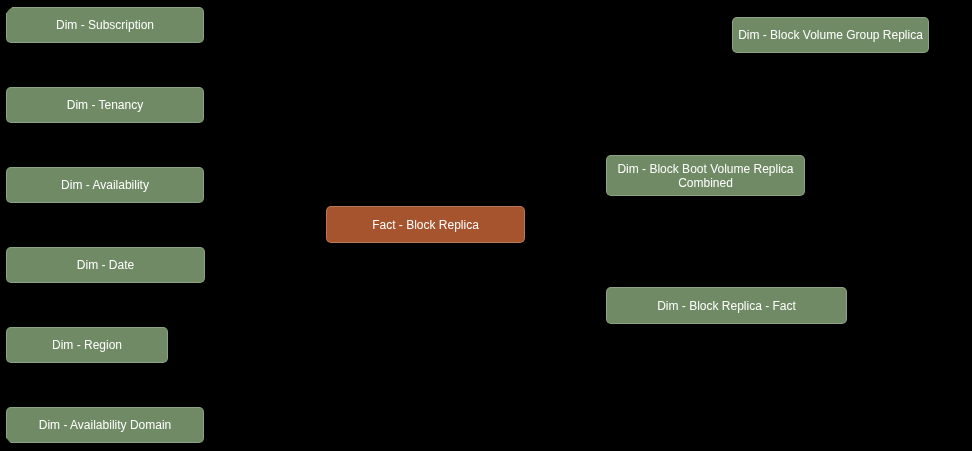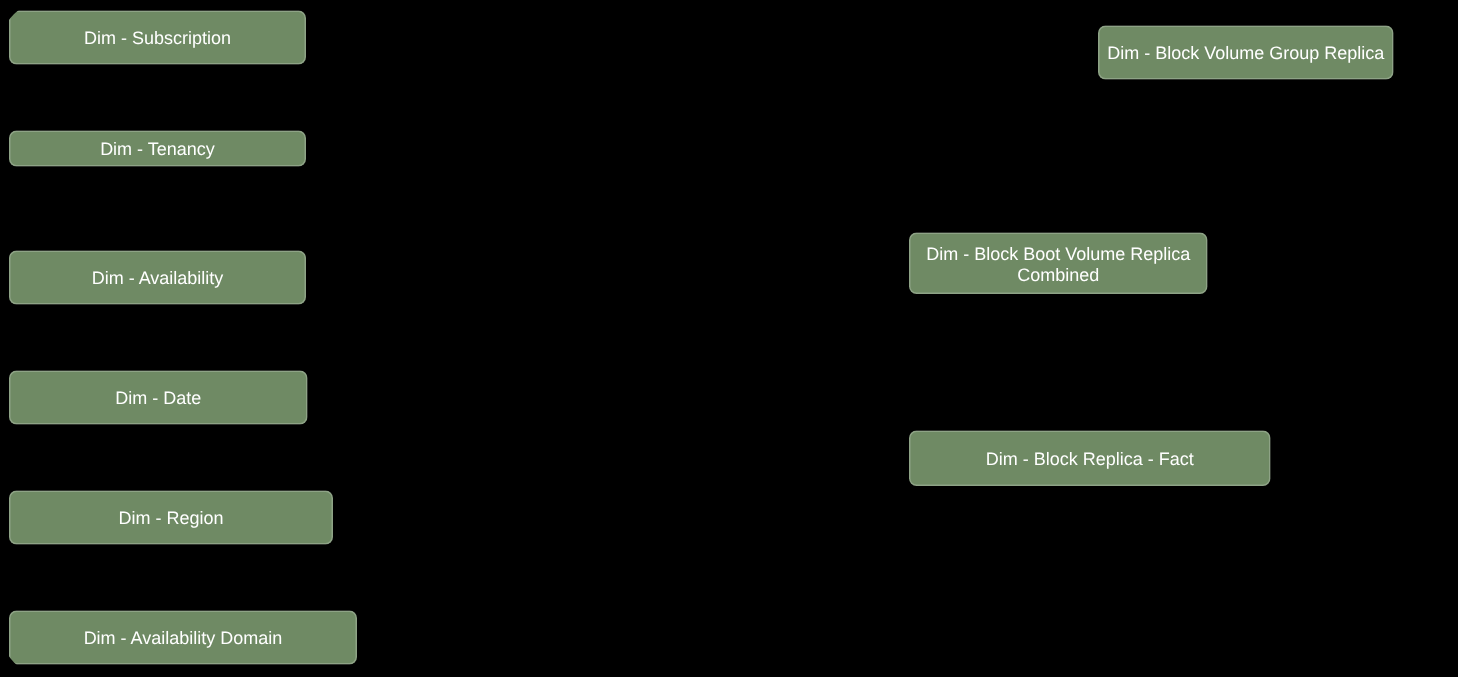--- a/index.html
+++ b/index.html
@@ -33,38 +33,39 @@
   .node.dim {
     background: #6f8a64;
     border: 1px solid rgba(255, 255, 255, 0.22);
   }
   .node.fact {
     background: #a5542e;
     border: 1px solid rgba(255, 255, 255, 0.22);
   }
   
   .n0 { left: 6px;   top: 7px;   width: 198px; height: 36px; }
-  .n1 { left: 6px;   top: 87px;  width: 198px; height: 24px; }
+  .n1 { left: 6px;   top: 87px;  width: 198px; height: 36px; }
   .n2 { left: 6px;   top: 167px; width: 198px; height: 36px; }
   .n3 { left: 6px;   top: 247px; width: 199px; height: 36px; }
-  .n4 { left: 6px;   top: 327px; width: 216px; height: 36px; }
-  .n5 { left: 6px;   top: 407px; width: 232px; height: 36px; }
+  .n4 { left: 6px;   top: 327px; width: 162px; height: 36px; }
+  .n5 { left: 6px;   top: 407px; width: 198px; height: 36px; }
   
   .n6 { left: 326px; top: 206px; width: 199px; height: 37px; }
   
   .n7 { left: 732px; top: 17px;  width: 197px; height: 36px; }
   .n8 { left: 606px; top: 135px; width: 199px; height: 41px; margin-top: 20px; }
   .n9 { left: 606px; top: 287px; width: 241px; height: 37px; }
 </style>
 </head>
 <body>
 
 <div class="canvas">
   <div class="node dim n0">Dim - Subscription</div>
   <div class="node dim n1">Dim - Tenancy</div>
   <div class="node dim n2">Dim - Availability</div>
   <div class="node dim n3">Dim - Date</div>
   <div class="node dim n4">Dim - Region</div>
   <div class="node dim n5">Dim - Availability Domain</div>
+  <div class="node fact n6">Fact - Block Replica</div>
   <div class="node dim n7">Dim - Block Volume Group Replica</div>
   <div class="node dim n8">Dim - Block Boot Volume Replica Combined</div>
   <div class="node dim n9">Dim - Block Replica - Fact</div>
 </div>
 
 </body></html>

